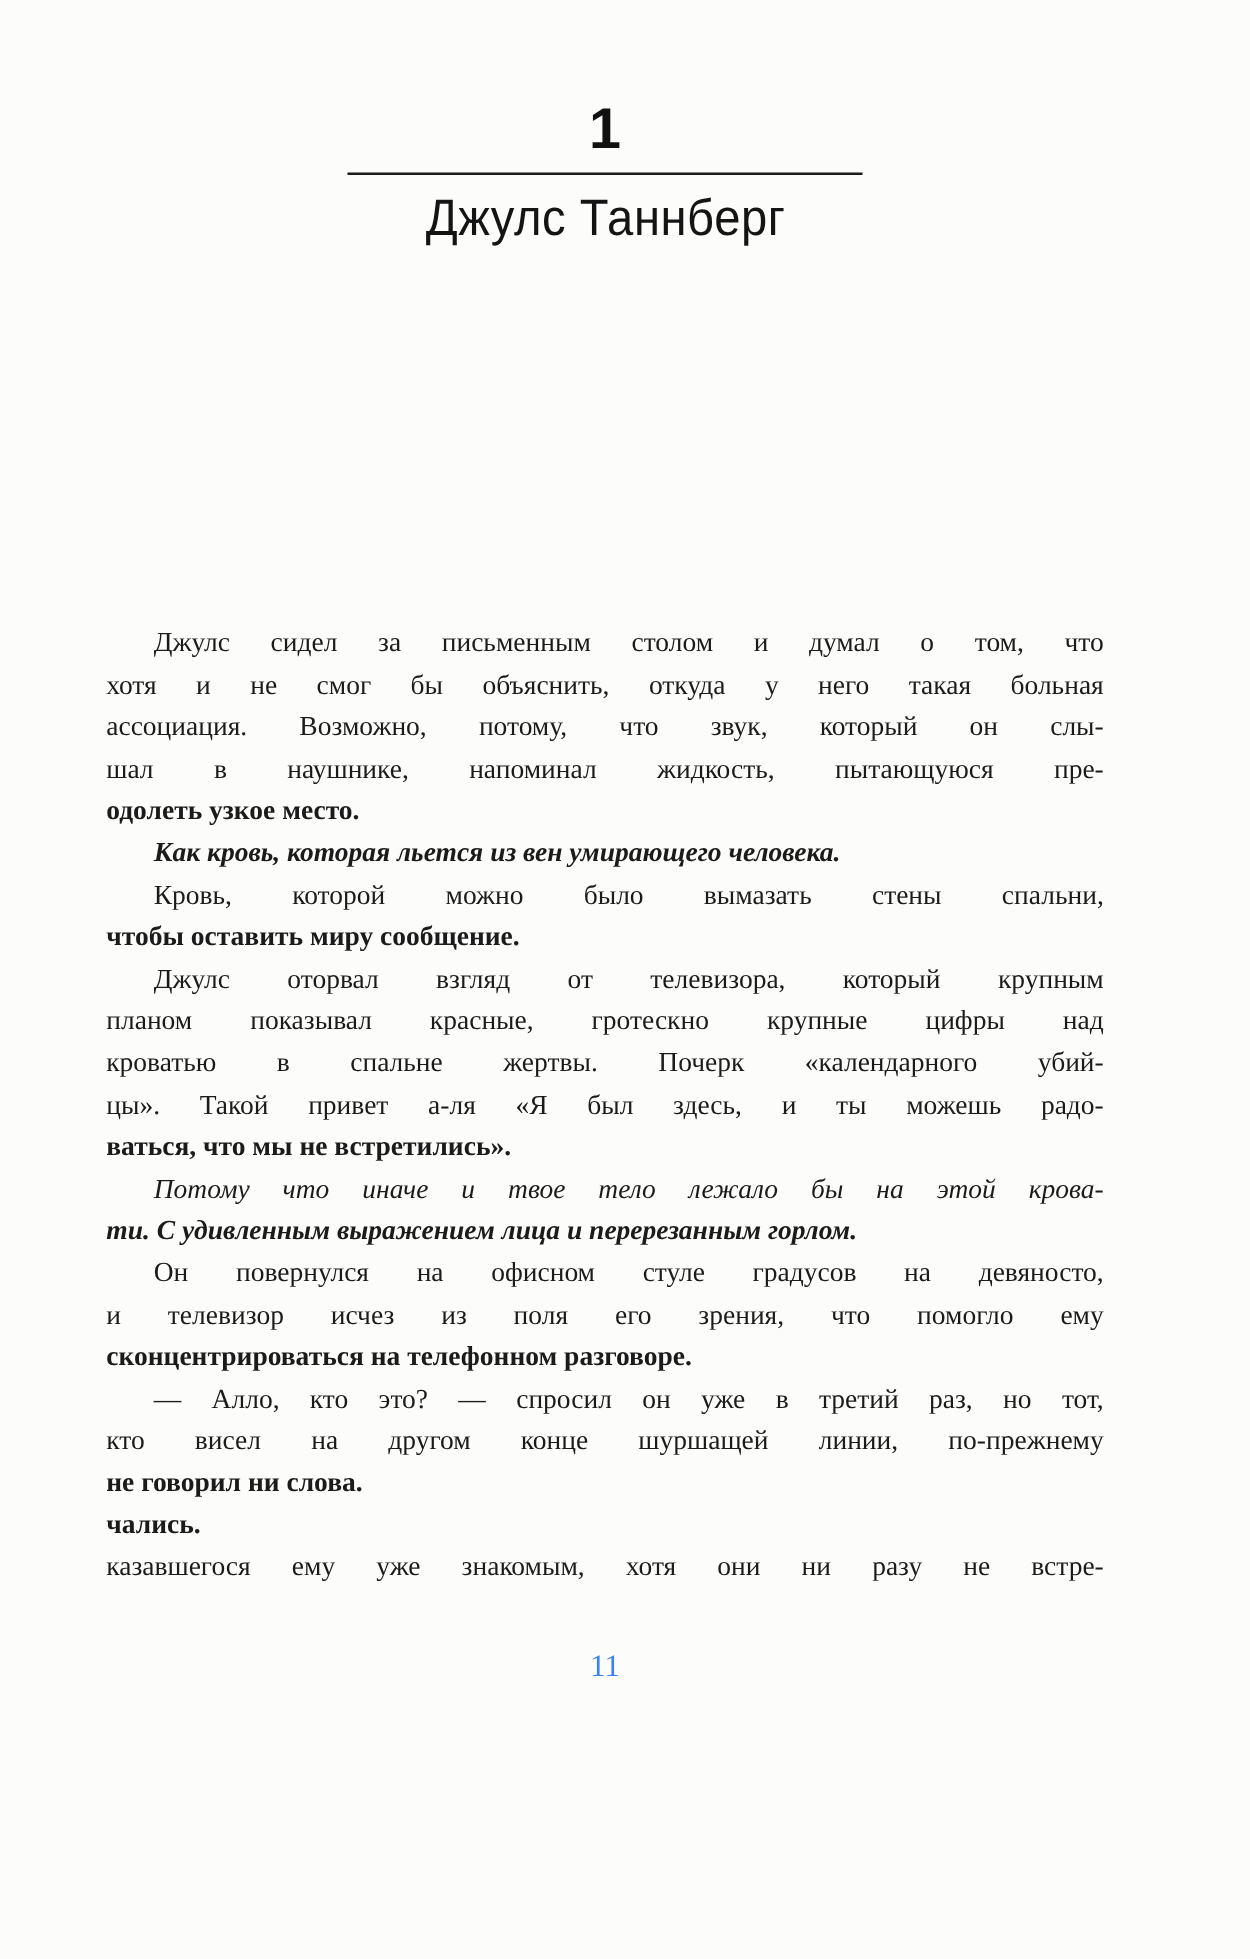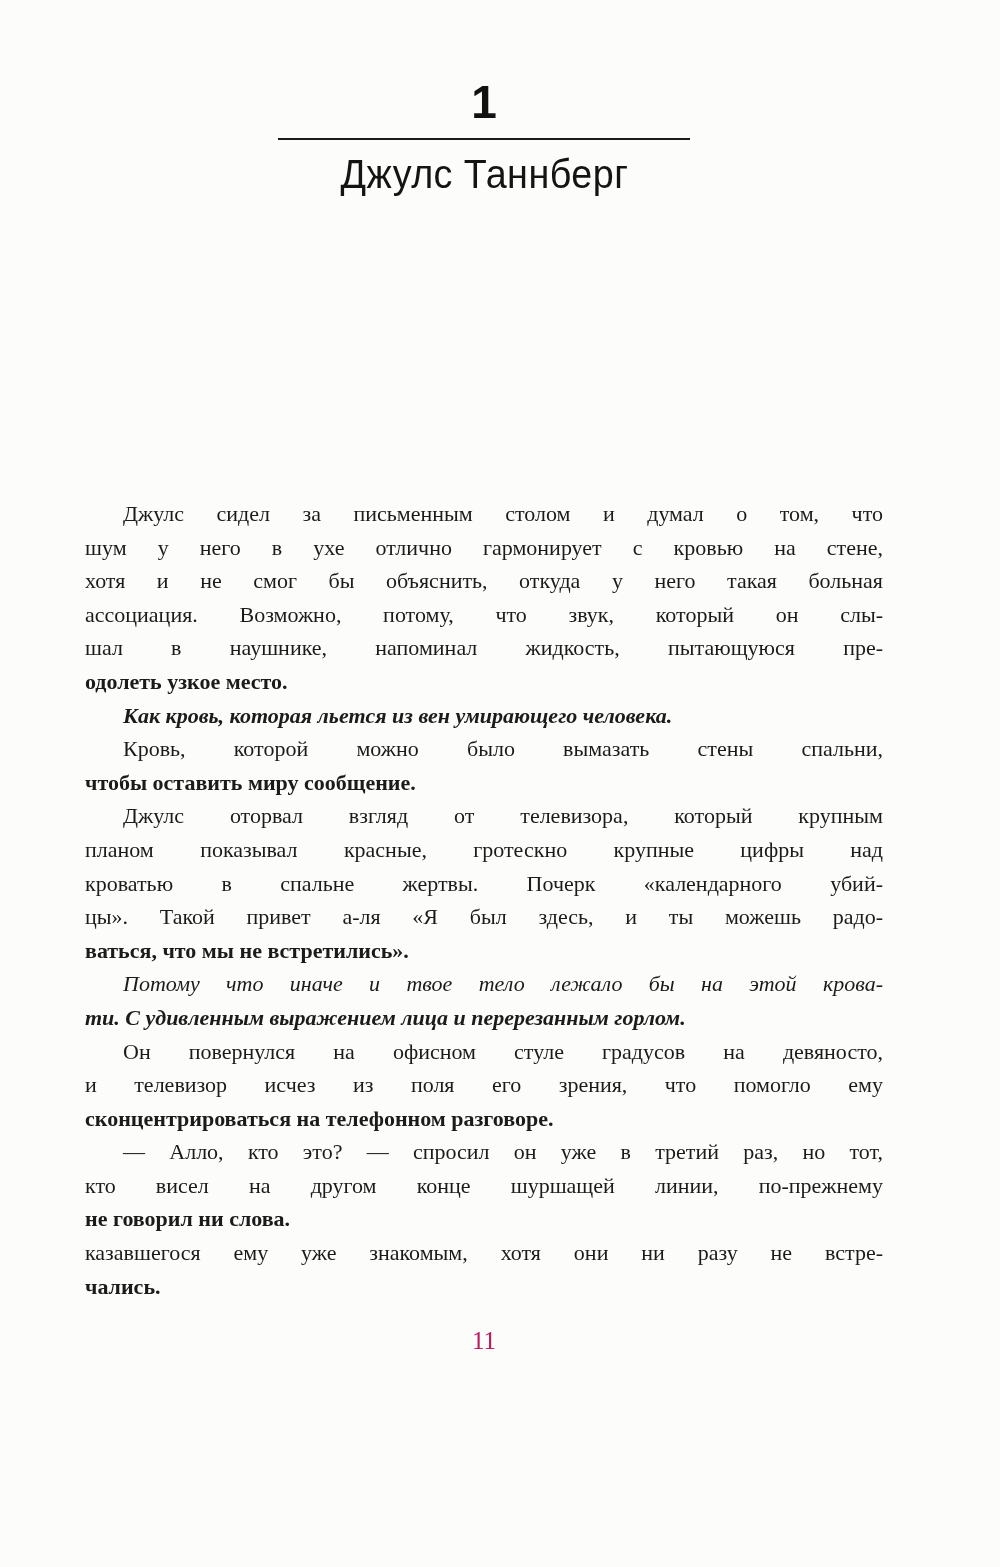--- a/index.html
+++ b/index.html
@@ -58,44 +58,43 @@
   .para { margin: 0; }
   .para.italic { font-style: italic; }
   .line {
     text-align: justify;
     text-align-last: justify;
     white-space: normal;
   }
   .line.first { text-indent: 38px; }
   .line.last { text-align-last: left; font-weight: bold; }
   .page-number {
-    margin-top: 24px;
+    margin-top: 50px;
     text-align: center;
     font-size: 25px;
-    color: #be185d;
+    color: #3b82f6;
   }
 </style>
 </head>
 <body>
 
 <div class="page">
   <div class="content">
 
     <div class="chapter-number">1</div>
 
     <div class="chapter-rule"></div>
 
     <div class="chapter-title">
       <span class="condense">Джулс Таннберг</span>
     </div>
 
     <div class="body-text">
         <div class="para">
           <div class="line first">Джулс сидел за письменным столом и думал о том, что</div>
-          <div class="line">шум у него в ухе отлично гармонирует с кровью на стене,</div>
           <div class="line">хотя и не смог бы объяснить, откуда у него такая больная</div>
           <div class="line">ассоциация. Возможно, потому, что звук, который он слы-</div>
           <div class="line">шал в наушнике, напоминал жидкость, пытающуюся пре-</div>
           <div class="line last">одолеть узкое место.</div>
         </div>
         <div class="para italic">
           <div class="line first last">Как кровь, которая льется из вен умирающего человека.</div>
         </div>
         <div class="para">
           <div class="line first">Кровь, которой можно было вымазать стены спальни,</div>
@@ -116,21 +115,21 @@
           <div class="line first">Он повернулся на офисном стуле градусов на девяносто,</div>
           <div class="line">и телевизор исчез из поля его зрения, что помогло ему</div>
           <div class="line last">сконцентрироваться на телефонном разговоре.</div>
         </div>
         <div class="para">
           <div class="line first">— Алло, кто это? — спросил он уже в третий раз, но тот,</div>
           <div class="line">кто висел на другом конце шуршащей линии, по-прежнему</div>
           <div class="line last">не говорил ни слова.</div>
         </div>
         <div class="para">
+          <div class="line last">чались.</div>
           <div class="line">казавшегося ему уже знакомым, хотя они ни разу не встре-</div>
-          <div class="line last">чались.</div>
         </div>
       </div>
 
     <div class="page-number">11</div>
 
   </div>
 </div>
 
 </body></html>

